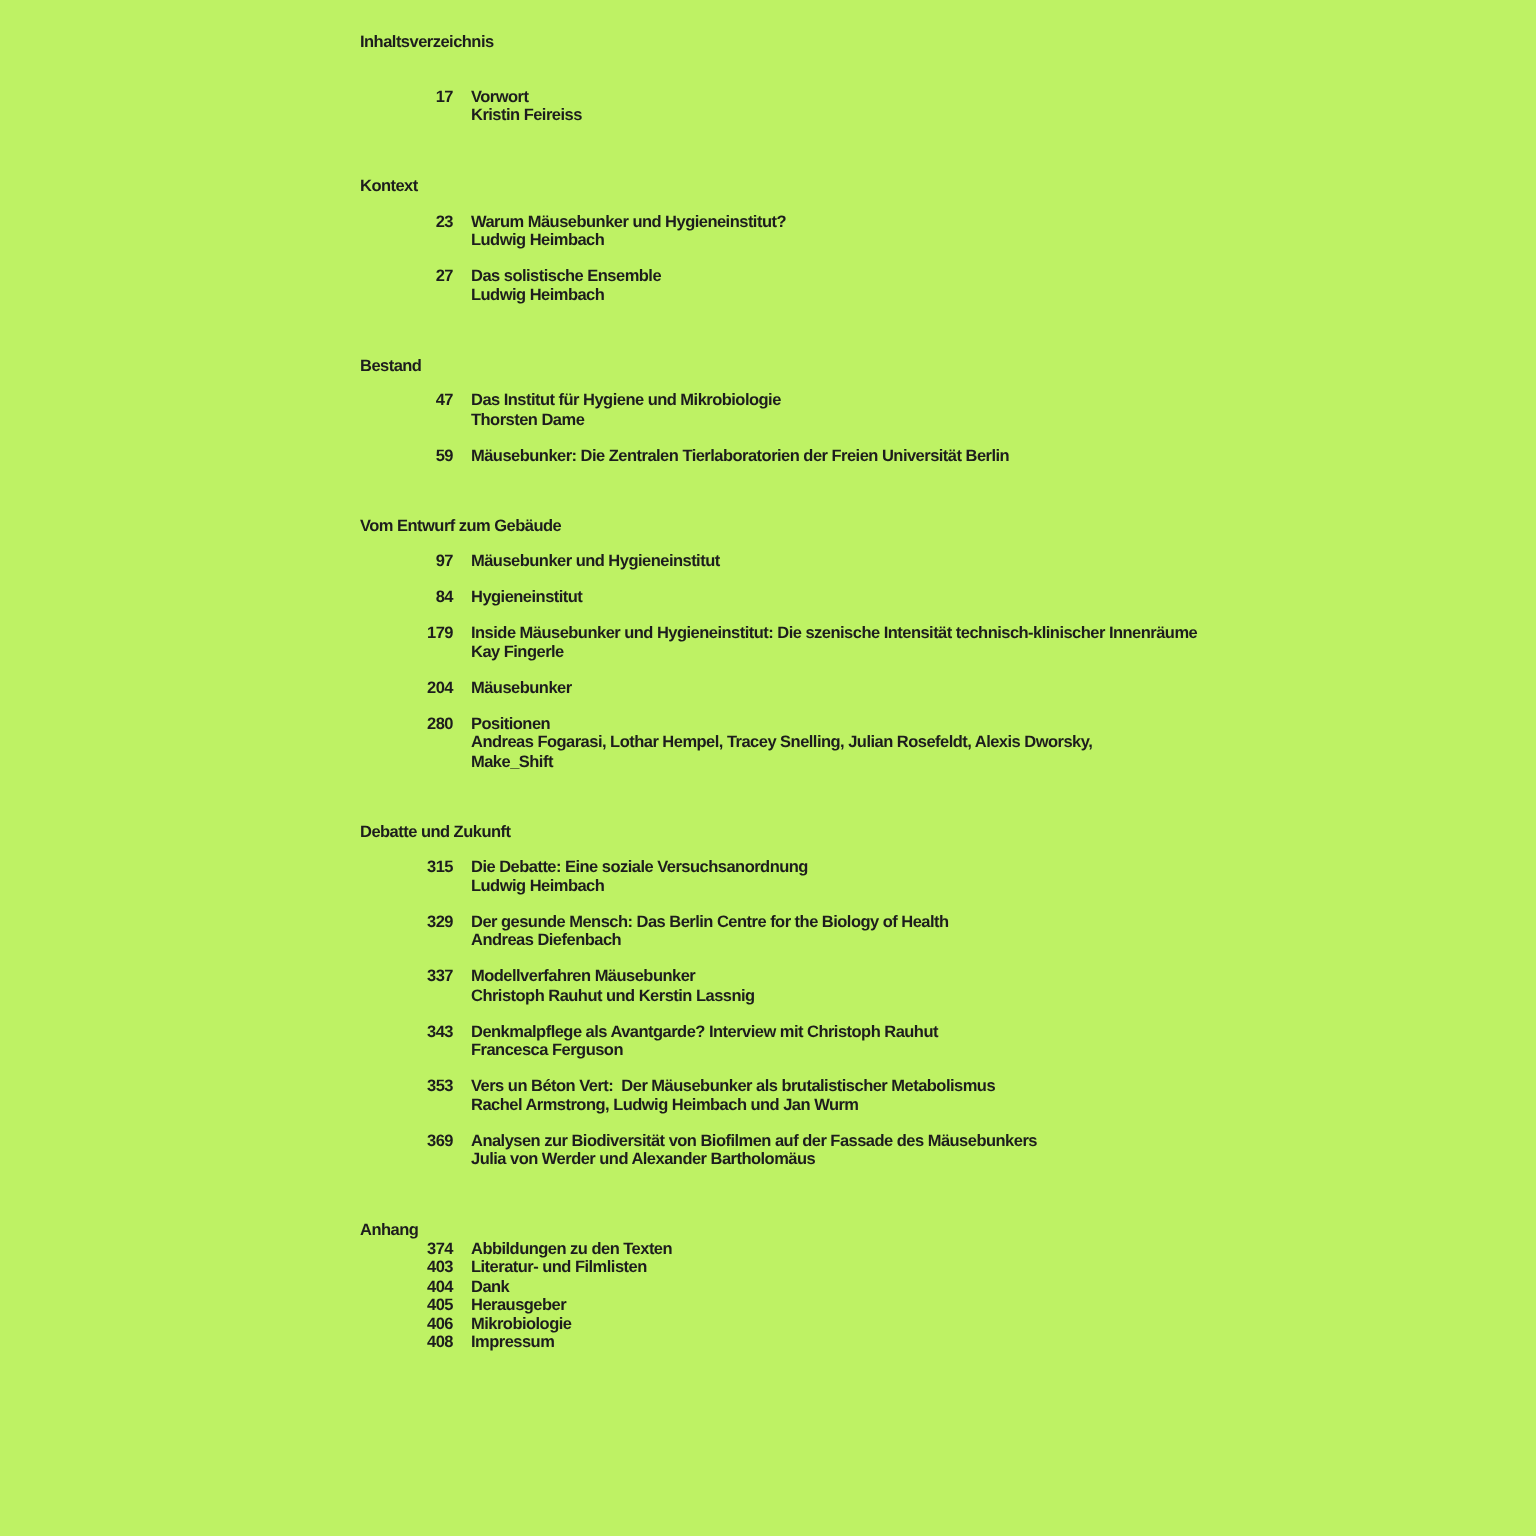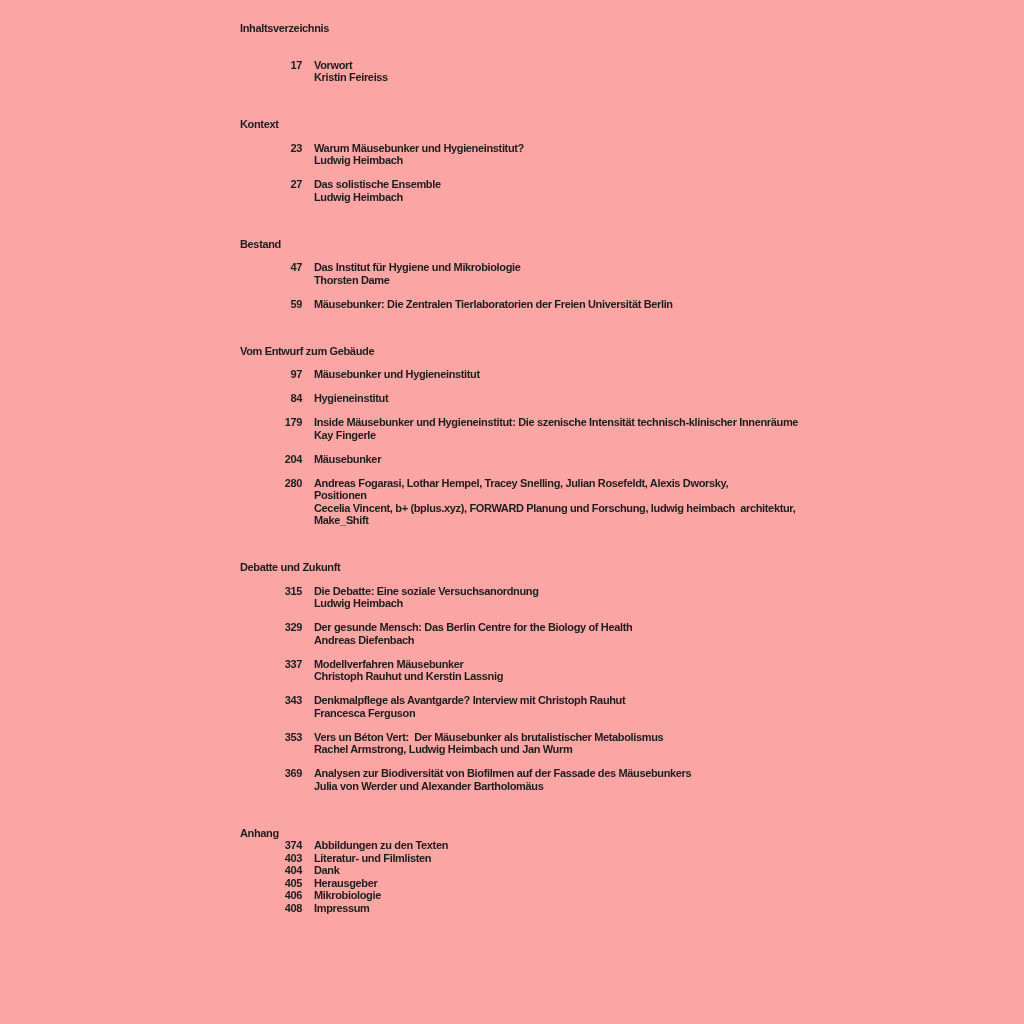--- a/index.html
+++ b/index.html
@@ -5,21 +5,21 @@
   * { margin: 0; padding: 0; box-sizing: border-box; }
   html, body { width: 1024px; height: 1024px; }
   body {
     background: #ffffff;
     font-family: "Liberation Sans", sans-serif;
   }
   .page {
     position: relative;
     width: 1024px;
     height: 1024px;
-    background: #fca5a5;
+    background: #bef264;
     overflow: hidden;
   }
   .toc {
     position: absolute;
     left: 240px;
     top: 22px;
     width: 680px;
     color: #1d1d1d;
     font-weight: 700;
     font-size: 11px;
@@ -130,23 +130,22 @@
   </div>
             <div class="entry">
     <div class="entry-num">204</div>
     <div class="entry-lines">
                 <div class="line">Mäusebunker</div>
               </div>
   </div>
             <div class="entry">
     <div class="entry-num">280</div>
     <div class="entry-lines">
+                <div class="line">Positionen</div>
                 <div class="line">Andreas Fogarasi, Lothar Hempel, Tracey Snelling, Julian Rosefeldt, Alexis Dworsky,</div>
-                <div class="line">Positionen</div>
-                <div class="line">Cecelia Vincent, b+ (bplus.xyz), FORWARD Planung und Forschung, ludwig heimbach  architektur,</div>
                 <div class="line">Make_Shift</div>
               </div>
   </div>
           </div>
   </div>
         <div class="section">
     <div class="section-header">Debatte und Zukunft</div>
     <div>
             <div class="entry">
     <div class="entry-num">315</div>

